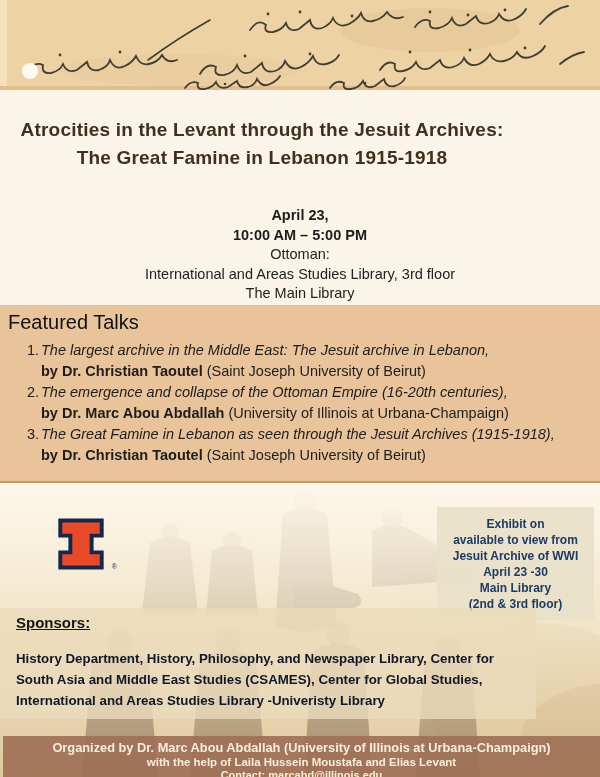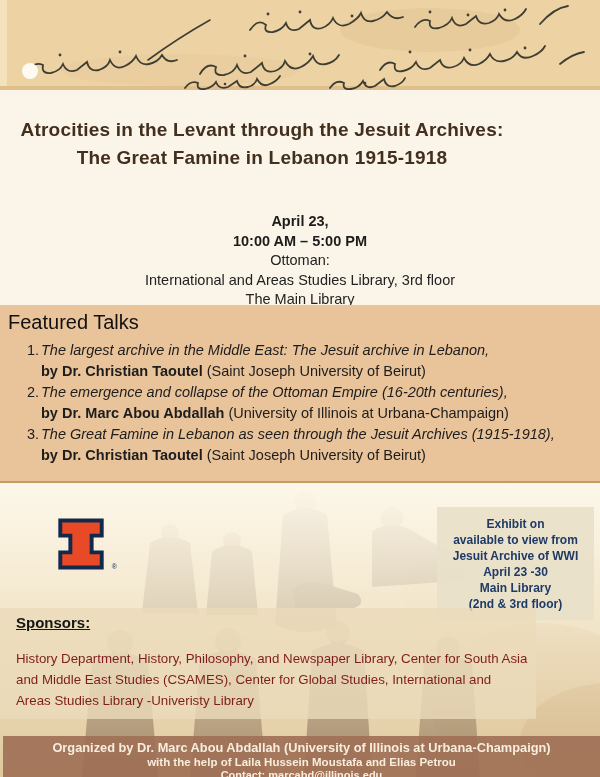--- a/index.html
+++ b/index.html
@@ -8,21 +8,21 @@
     background:#faf5e8;
     font-family:"Liberation Sans","DejaVu Sans",sans-serif;
     color:#1a1a1a;
   }
   
   .manuscript{position:absolute;top:0;left:0;width:600px;height:90px;background:#edd3a4;}
   .manuscript svg{display:block;}
   
   .title-block{position:absolute;top:116px;left:0;width:524px;text-align:center;}
   .title-line{font-size:19px;font-weight:bold;color:#432f1d;line-height:28px;letter-spacing:.2px;}
-  .event-block{position:absolute;top:212px;left:0;width:600px;text-align:center;line-height:19.5px;font-size:14.5px;color:#222;}
+  .event-block{position:absolute;top:206px;left:0;width:600px;text-align:center;line-height:19.5px;font-size:14.5px;color:#222;}
   .event-block .b{font-weight:bold;color:#1c1c1c;}
   
   .talks{position:absolute;top:305px;left:0;width:600px;height:178px;background:#e9c39a;border-bottom:2px solid #c79a62;box-sizing:border-box;padding:4px 10px 0 8px;}
   .talks-heading{font-size:20px;font-weight:normal;color:#111;margin:2px 0 6px 0;}
   .talk{display:flex;font-size:14.5px;line-height:21px;color:#1d1d1d;}
   .talk .num{width:17px;text-align:right;margin-left:14px;flex:0 0 auto;}
   .talk .body{margin-left:2px;}
   .talk .t-title{font-style:italic;}
   .talk .t-speaker{font-weight:bold;}
   
@@ -35,21 +35,21 @@
     background:rgba(233,224,201,.95);
     padding:9px 4px 8px 4px;box-sizing:border-box;
     text-align:center;font-size:12px;font-weight:bold;color:#1e3a66;line-height:16px;
   }
   .sponsors-band{
     position:absolute;top:125px;left:0;width:536px;height:111px;
     background:rgba(235,219,186,.8);
     box-sizing:border-box;padding:6px 8px 0 16px;
   }
   .sponsors-heading{font-size:15px;font-weight:bold;text-decoration:underline;color:#151515;}
-  .sponsors-text{margin-top:16px;font-size:13.3px;font-weight:normal;line-height:21px;color:#7f1d1d;}
+  .sponsors-text{margin-top:16px;font-size:13.3px;font-weight:bold;line-height:21px;color:#0f172a;}
   .footer-bar{
     position:absolute;top:253px;left:3px;width:597px;height:41px;
     background:rgba(160,112,86,.92);
     text-align:center;color:#f7eedd;box-sizing:border-box;padding-top:4px;
   }
   .footer-l1{font-size:12.8px;font-weight:bold;line-height:15px;}
   .footer-l2{font-size:11.5px;font-weight:bold;line-height:14px;}
   .footer-l3{font-size:11px;font-weight:bold;line-height:13px;}
   .footer-l3 .email{text-decoration:underline;color:#f7eedd;cursor:pointer;}
 </style>
@@ -210,18 +210,18 @@
       <div>(2nd &amp; 3rd floor)</div>
     </div>
 
     <div class="sponsors-band">
       <span class="sponsors-heading">Sponsors: </span>
       <div class="sponsors-text">History Department, History, Philosophy, and Newspaper Library, Center for South Asia and Middle East Studies (CSAMES), Center for Global Studies, International and Areas Studies Library -Univeristy Library</div>
     </div>
 
     <div class="footer-bar">
       <div class="footer-l1">Organized by Dr. Marc Abou Abdallah (University of Illinois at Urbana-Champaign)</div>
-      <div class="footer-l2">with the help of Laila Hussein Moustafa and Elias Petrou</div>
+      <div class="footer-l2">with the help of Laila Hussein Moustafa and Elias Levant</div>
       <div class="footer-l3"><span>Contact: </span><span class="email">marcabd@illinois.edu</span></div>
     </div>
   </div>
 
 </div>
 
 </body></html>

